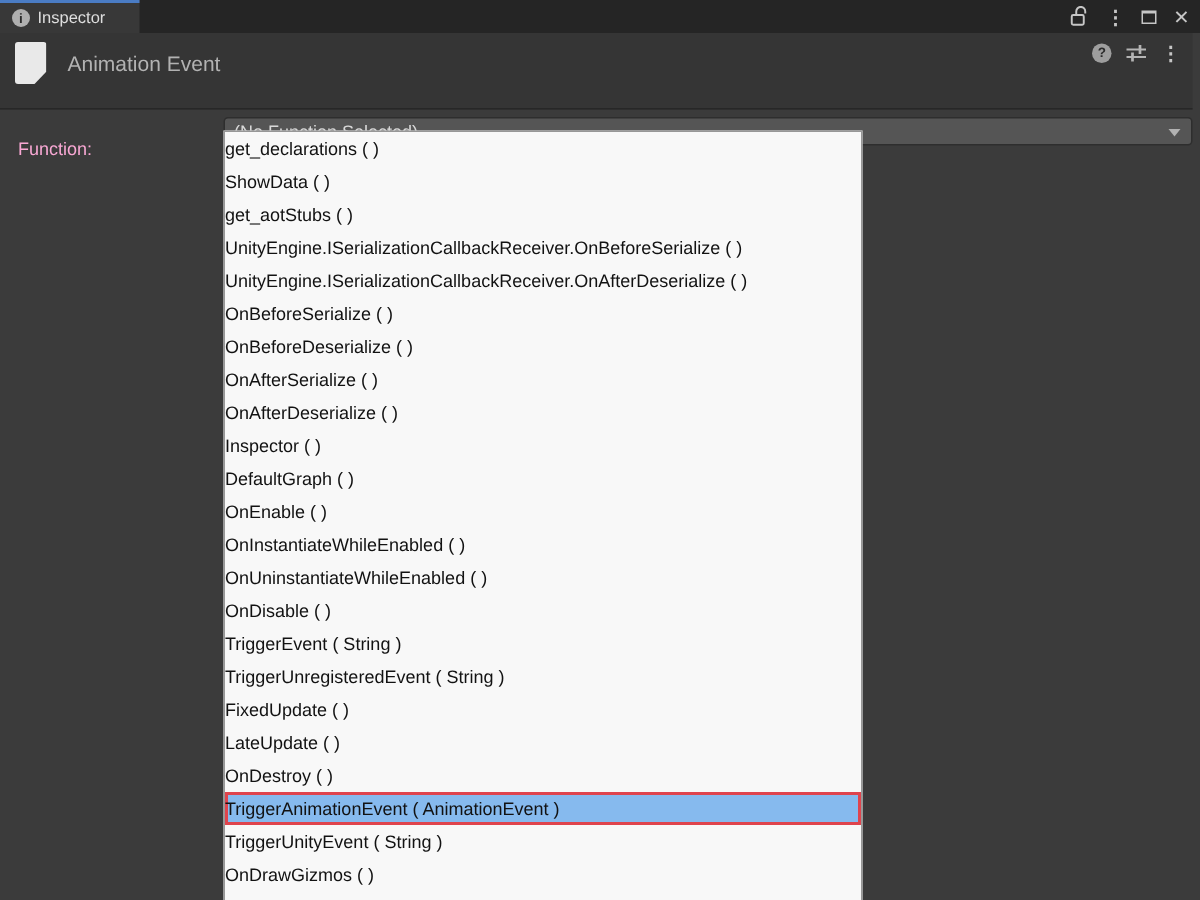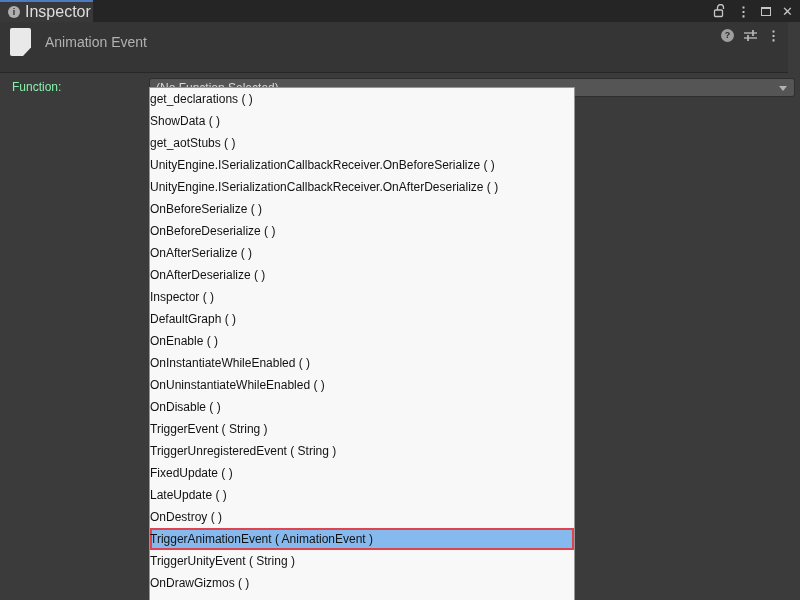--- a/index.html
+++ b/index.html
@@ -6,42 +6,42 @@
   html,body { width:800px; height:600px; overflow:hidden; background:#3B3B3B;
               font-family:"Liberation Sans", sans-serif; }
 
   .window { position:relative; width:800px; height:600px; }
 
   
   .titlebar { position:absolute; top:0; left:0; right:0; height:22px; background:#252525; }
   .tab { position:absolute; left:0; top:0; width:93px; height:22px; background:#383838;
          border-top:2px solid var(--accent,#4A7CC4); display:flex; align-items:center;
          gap:5px; padding-left:8px; cursor:pointer; }
-  .tab-label { font-size:16px; color:#DEDEDE; }
+  .tab-label { font-size:11px; color:#DEDEDE; }
   .circle-icon { display:inline-flex; align-items:center; justify-content:center;
                  width:12px; height:12px; border-radius:50%; background:#AFAFAF;
                  color:#2B2B2B; font-size:9px; font-weight:bold; line-height:1; }
   .titlebar-icons { position:absolute; right:7px; top:0; height:22px; display:flex;
                     align-items:center; gap:11px; }
   .tb-glyph { color:#C6C6C6; font-size:13px; line-height:1; cursor:pointer; }
   .kebab { color:#C6C6C6; font-size:13px; font-weight:bold; line-height:1; cursor:pointer; }
   .maximize-box { width:10px; height:9px; border:1px solid #C6C6C6; border-top:2px solid #C6C6C6; }
 
   
-  .header { position:absolute; top:22px; left:0; right:12px; height:51px; background:#353535;
+  .header { position:absolute; top:22px; left:0; right:5px; height:51px; background:#353535;
             border-bottom:1px solid #272727; }
   .doc-icon { position:absolute; left:10px; top:6px; width:21px; height:28px; background:#E9E9E9;
               border-radius:2px;
               clip-path: polygon(0 0, 100% 0, 100% 70%, 62% 100%, 0 100%); }
   .header-title { position:absolute; left:45px; top:12px; font-size:14px; color:#B2B2B2; }
   .header-icons { position:absolute; right:8px; top:7px; display:flex; align-items:center; gap:9px; }
 
   
   .body-area { position:absolute; top:74px; left:0; right:0; bottom:0; background:#3B3B3B; }
-  .function-label { position:absolute; left:12px; top:6px; font-size:12px; color:#86efac; }
+  .function-label { position:absolute; left:12px; top:18px; font-size:12px; color:#f9a8d4; }
   .select-field { position:absolute; left:149px; top:4px; width:646px; height:19px;
                   background:#555555; border:1px solid #2E2E2E; border-radius:3px;
                   display:flex; align-items:center; cursor:pointer; }
   .select-value { font-size:12px; color:#D8D8D8; padding-left:6px; white-space:nowrap;
                   overflow:hidden; }
   .select-arrow { position:absolute; right:7px; top:7px; width:0; height:0;
                   border-left:4px solid transparent; border-right:4px solid transparent;
                   border-top:5px solid #B2B2B2; }
 
   

